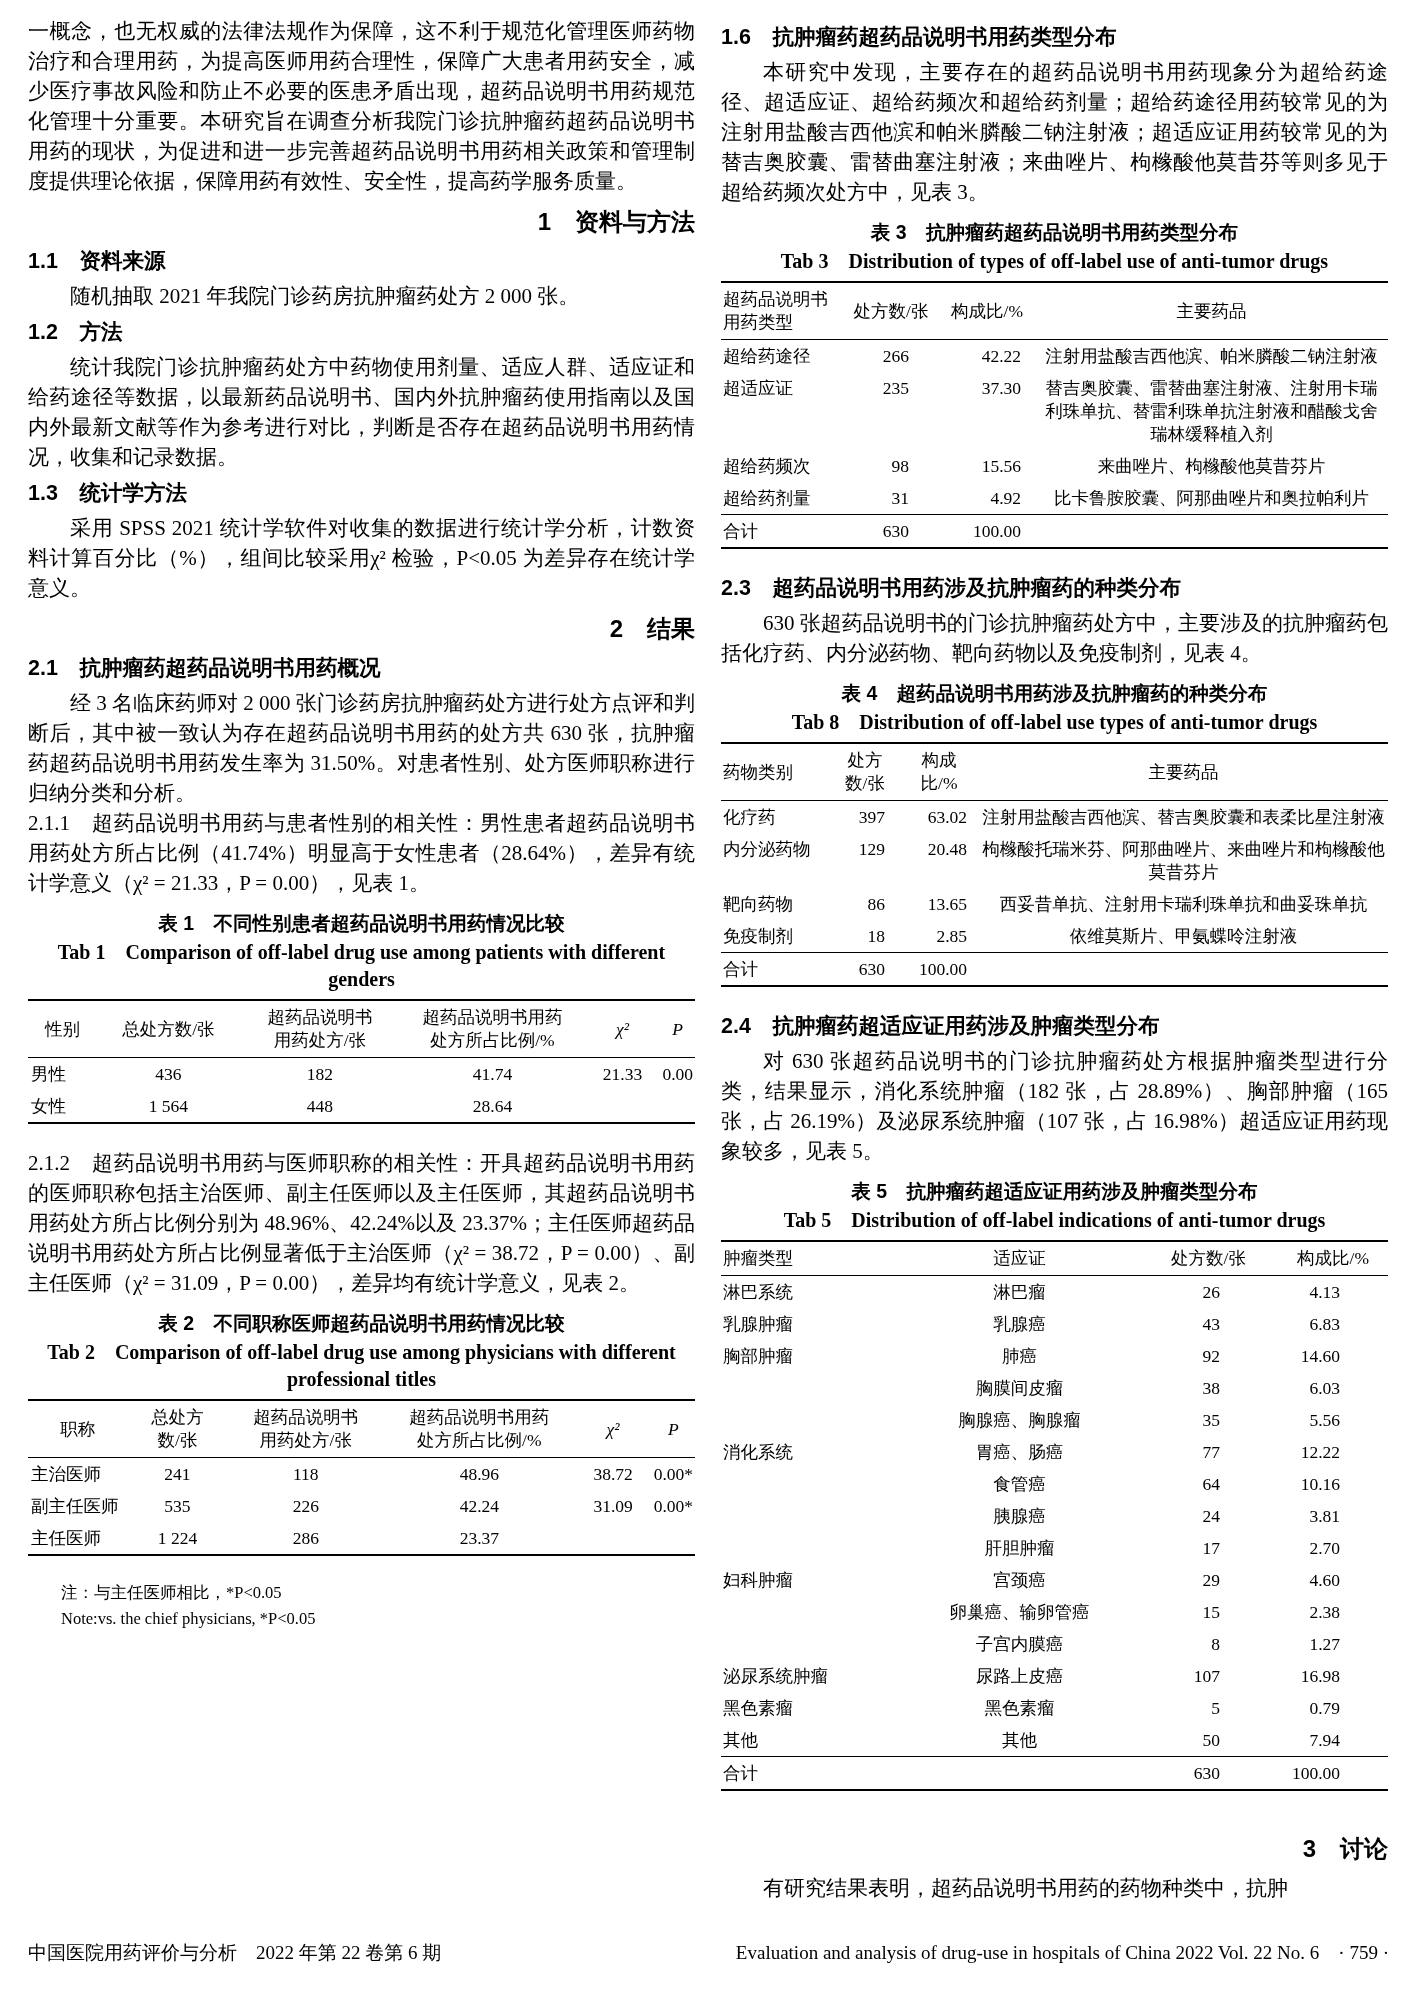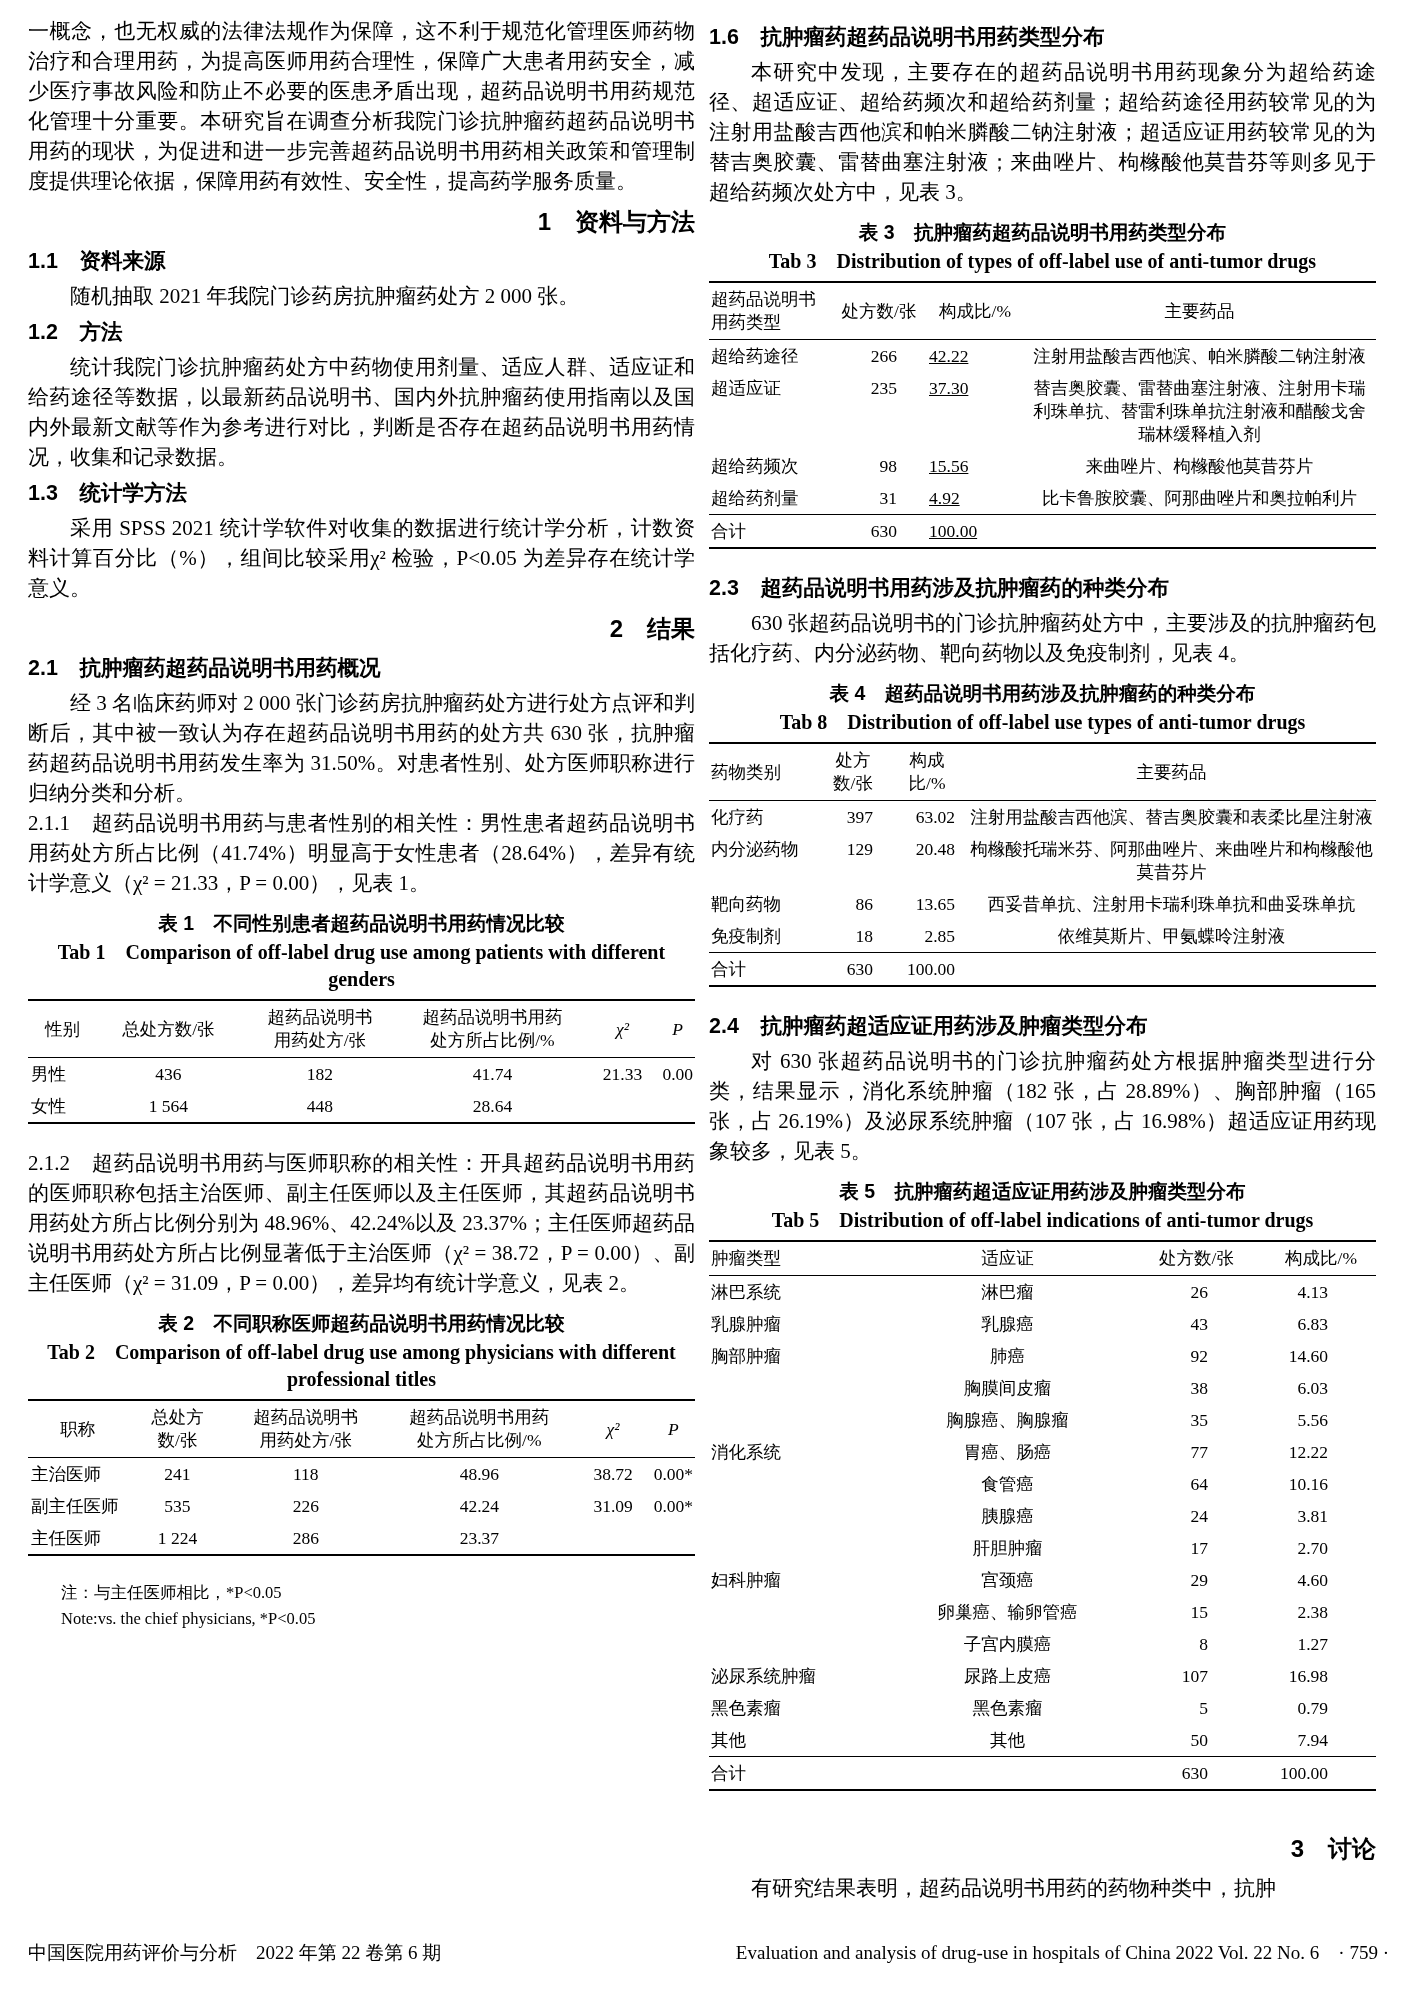--- a/index.html
+++ b/index.html
@@ -7,21 +7,21 @@
     position:relative;
     width:1417px;height:2000px;
     margin:0 auto;
     background:#ffffff;
     color:#000;
     font-family:"Liberation Serif","DejaVu Serif",serif;
     box-sizing:border-box;
     padding:16px 28px 0 28px;
     overflow:hidden;
   }
-  .columns{display:flex;gap:14px;}
+  .columns{display:flex;gap:26px;}
   .col{width:667px;font-size:21px;line-height:30px;text-align:justify;}
   .col p{margin:0;text-indent:2em;}
   .col p.noindent{text-indent:0;}
   .sec1{
     font-family:"Liberation Sans","DejaVu Sans",sans-serif;
     font-weight:bold;font-size:24px;line-height:32px;
     margin:10px 0 8px 0;text-indent:0;text-align:right;
   }
   .sec2{
     font-family:"Liberation Sans","DejaVu Sans",sans-serif;
@@ -64,21 +64,21 @@
   .t2 th:nth-child(3){width:160px;}
   .t2 th:nth-child(4){width:195px;}
   .t2 th:nth-child(5){width:75px;}
   .t2 td:nth-child(1){text-align:left;padding-left:3px;}
   
   .t3 th:nth-child(1){width:118px;text-align:left;}
   .t3 th:nth-child(2){width:92px;}
   .t3 th:nth-child(3){width:92px;}
   .t3 td:nth-child(1){text-align:left;padding-left:2px;}
   .t3 td:nth-child(2){text-align:right;padding-right:30px;}
-  .t3 td:nth-child(3){text-align:left;padding-right:14px;text-decoration:underline;}
+  .t3 td:nth-child(3){text-align:right;padding-right:14px;}
   
   .t4 th:nth-child(1){width:106px;text-align:left;}
   .t4 th:nth-child(2){width:64px;}
   .t4 th:nth-child(3){width:76px;}
   .t4 td:nth-child(1){text-align:left;padding-left:2px;}
   .t4 td:nth-child(2){text-align:right;padding-right:14px;}
   .t4 td:nth-child(3){text-align:right;padding-right:12px;}
   
   .t5 th:nth-child(1){width:175px;text-align:left;}
   .t5 th:nth-child(2){width:235px;}

